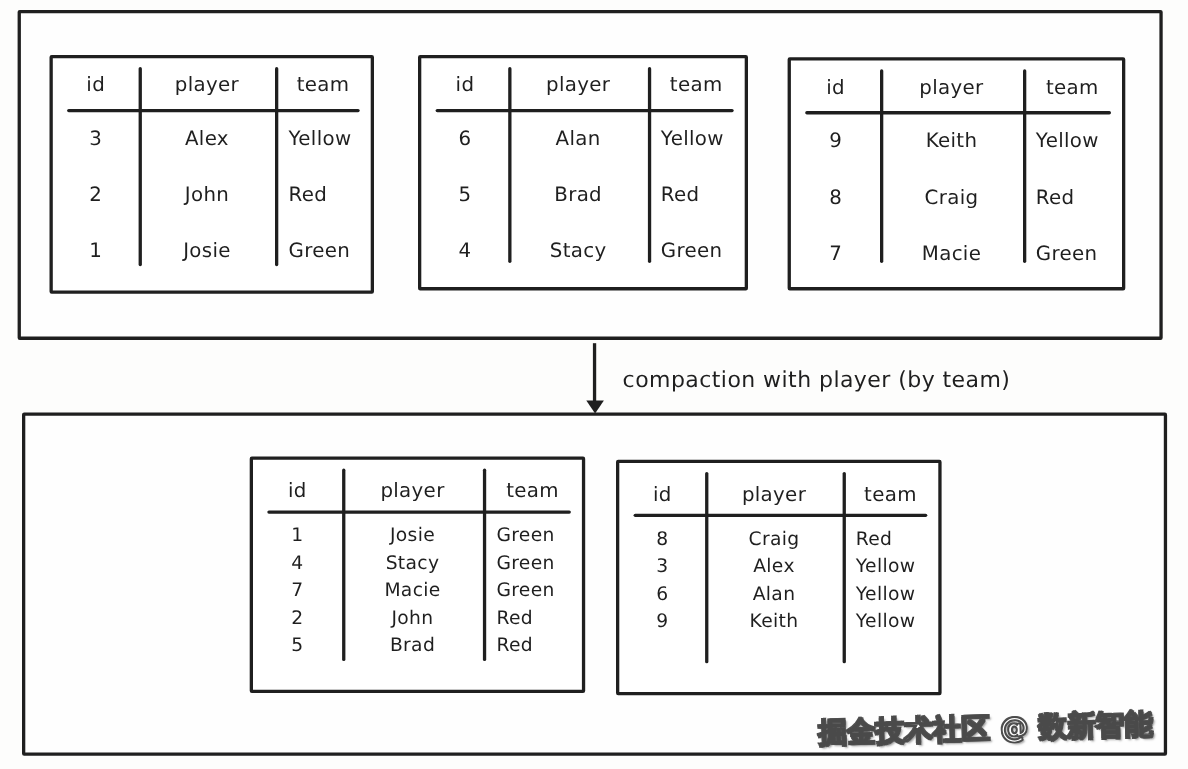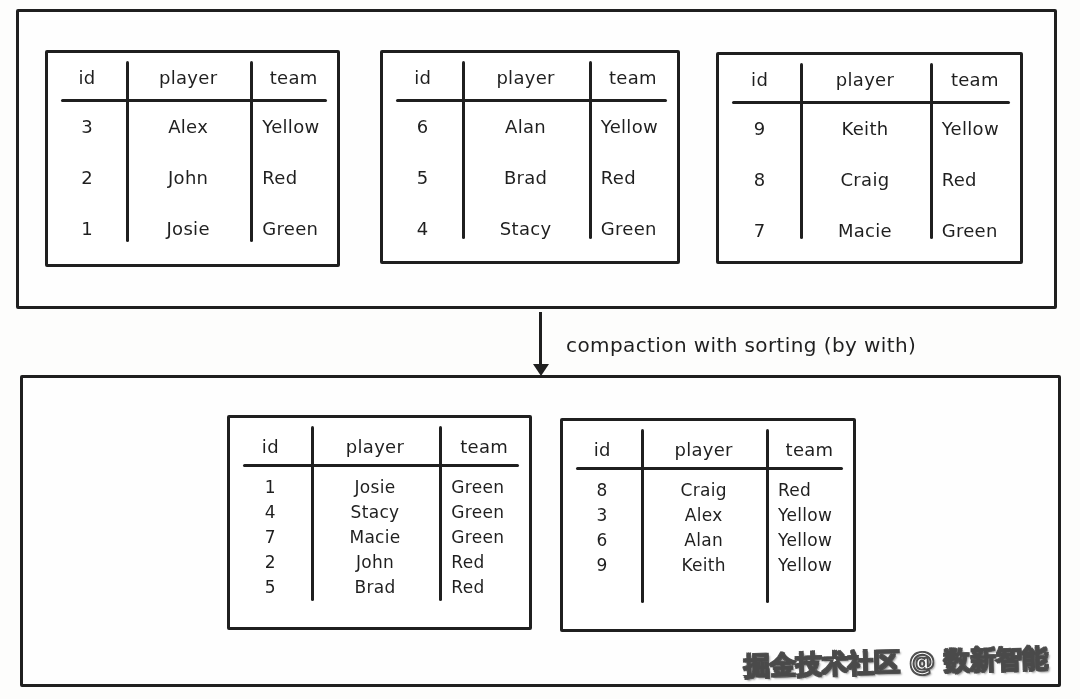--- a/index.html
+++ b/index.html
@@ -101,21 +101,21 @@
   <span class="cl">8</span>
   <span class="cl">Craig</span>
   <span class="cl tm">Red</span>
   <span class="cl">7</span>
   <span class="cl">Macie</span>
   <span class="cl tm">Green</span>
 </div>
 
 <div class="arrow-line"></div>
 <div class="arrow-head"></div>
-<div class="arrow-label">compaction with sorting (by with)</div>
+<div class="arrow-label">compaction with player (by team)</div>
 
 <div class="container bottom-container"></div>
 
 <div class="htable short" style="left:227px;top:415px;width:305px;height:215px">
   <div class="vline v1"></div>
   <div class="vline v2"></div>
   <div class="underline"></div>
   <span class="hd">id</span>
   <span class="hd">player</span>
   <span class="hd">team</span>

